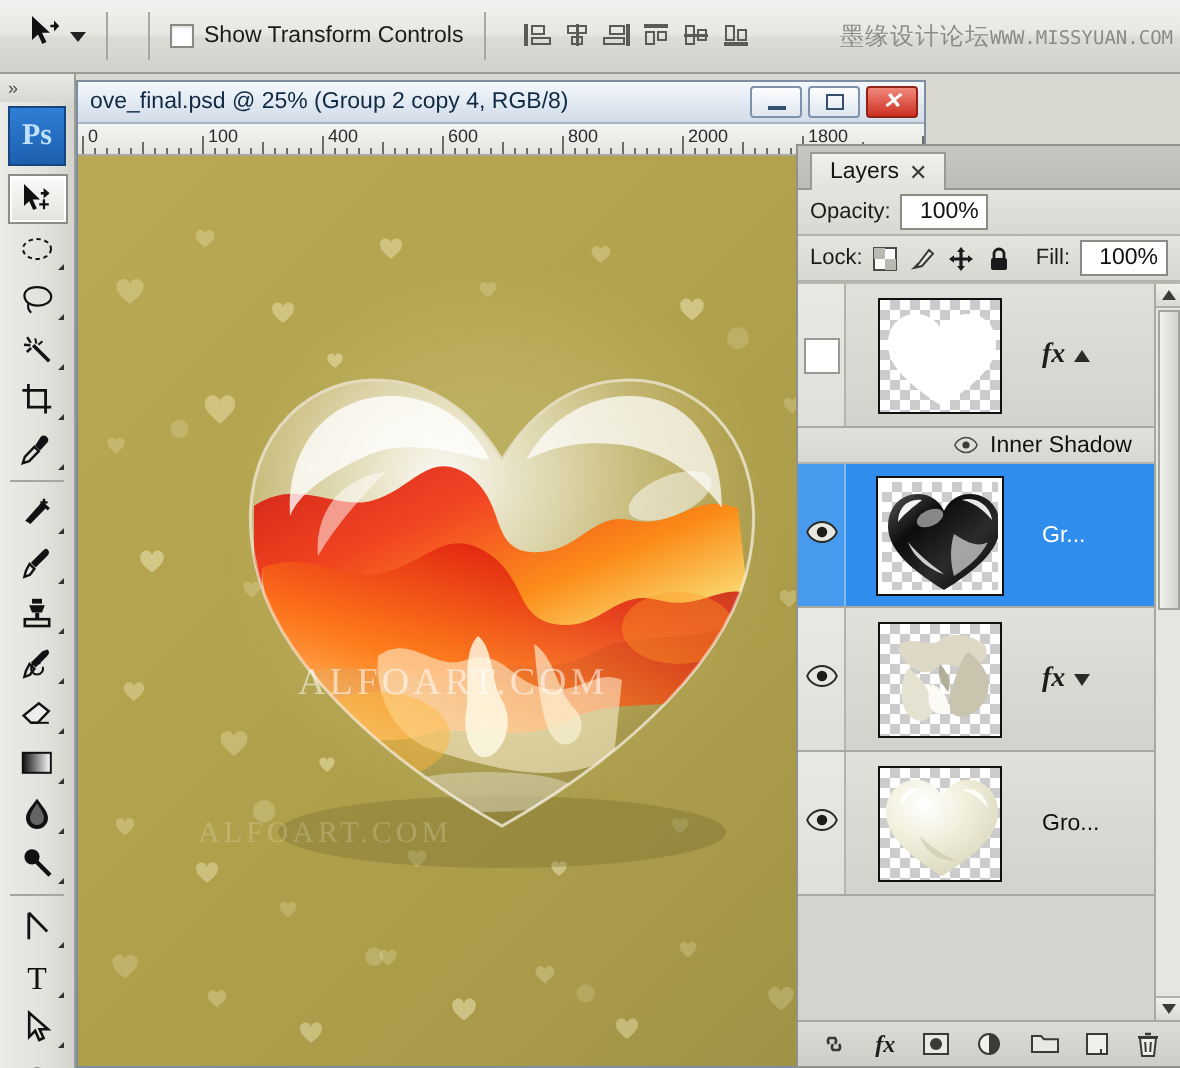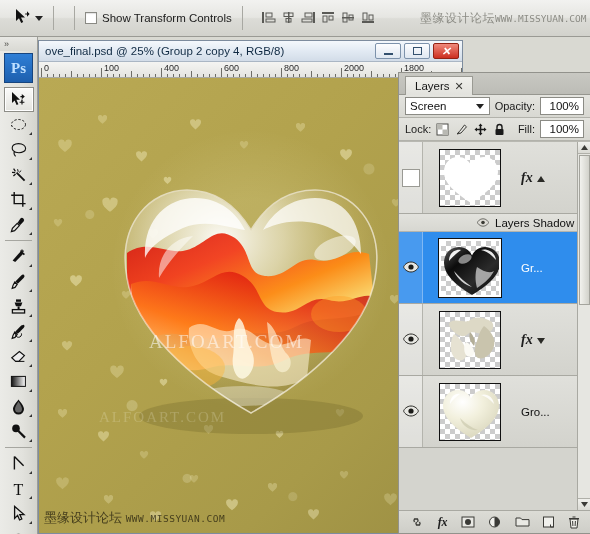--- a/index.html
+++ b/index.html
@@ -708,24 +708,20 @@
             <ellipse cx="204" cy="318" rx="46" ry="10" fill="#ffffff" opacity=".35"></ellipse>
             <path d="M92 206 C 90 232 108 262 136 286 C 112 274 94 246 92 206 Z" fill="#ffffff" opacity=".4"></path>
           </g>
 
           <path d="M212 335 C 150 300 96 250 88 200 C 78 145 112 112 148 112 C 180 112 200 132 212 152 C 224 132 244 112 276 112 C 312 112 346 145 336 200 C 328 250 274 300 212 335 Z" fill="none" stroke="#ffffff" stroke-width="1.6" opacity=".45"></path>
         </svg>
 
         <div class="wm-canvas wm-main">ALFOART.COM</div>
         <div class="wm-canvas wm-faint">ALFOART.COM</div>
 
-        <div class="wm-bottom">
-          <span>墨缘设计论坛</span>
-          <span class="latin">WWW.MISSYUAN.COM</span>
-        </div>
       </div>
     </div>
   </div>
 
   <div class="toolbar">
     <div class="tb-handle">»</div>
     <div class="ps-logo">Ps</div>
     <div id="tools">
         <div class="tool sel" title="Move Tool">
           <svg width="17" height="17" viewBox="0 0 17 17">
@@ -865,24 +861,20 @@
 
   <div class="layers-panel">
     <div class="lp-tabs">
       <div class="lp-tab">
         <span>Layers</span>
         <span class="x">✕</span>
       </div>
     </div>
 
     <div class="lp-row">
-      <span class="blend-select">
-        <span>Screen</span>
-        <span class="tri-down"></span>
-      </span>
       <span class="mini-label">Opacity:</span>
       <span class="num-field">
         <span>100%</span>
       </span>
     </div>
 
     <div class="lp-row">
       <span class="mini-label">Lock:</span>
       <span class="lock-icons">
         <span>
@@ -935,21 +927,21 @@
               </svg></span>
           </div>
         </div>
         <div class="effect-row sub">
           <span class="eye-small">
             <svg width="12" height="9" viewBox="0 0 16 12">
               <path d="M8 1 C12.2 1 15 4.4 15.4 6 C15 7.6 12.2 11 8 11 C3.8 11 1 7.6 0.6 6 C1 4.4 3.8 1 8 1 Z" fill="#dedcd6" stroke="#4a4a44" stroke-width="1"></path>
               <circle cx="8" cy="6" r="2.4" fill="#3a3a34"></circle>
             </svg>
           </span>
-          <span>Layers Shadow</span>
+          <span>Inner Shadow</span>
         </div>
         <div class="layer selected">
           <div class="eye-cell">
             <span><svg width="16" height="12" viewBox="0 0 16 12">
                 <path d="M8 1 C12.2 1 15 4.4 15.4 6 C15 7.6 12.2 11 8 11 C3.8 11 1 7.6 0.6 6 C1 4.4 3.8 1 8 1 Z" fill="#e7e7e2" stroke="#2a2a26" stroke-width="1"></path>
                 <circle cx="8" cy="6" r="2.6" fill="#1b1b18"></circle>
               </svg></span>
           </div>
           <div class="thumb-cell">
             <div class="thumb">

